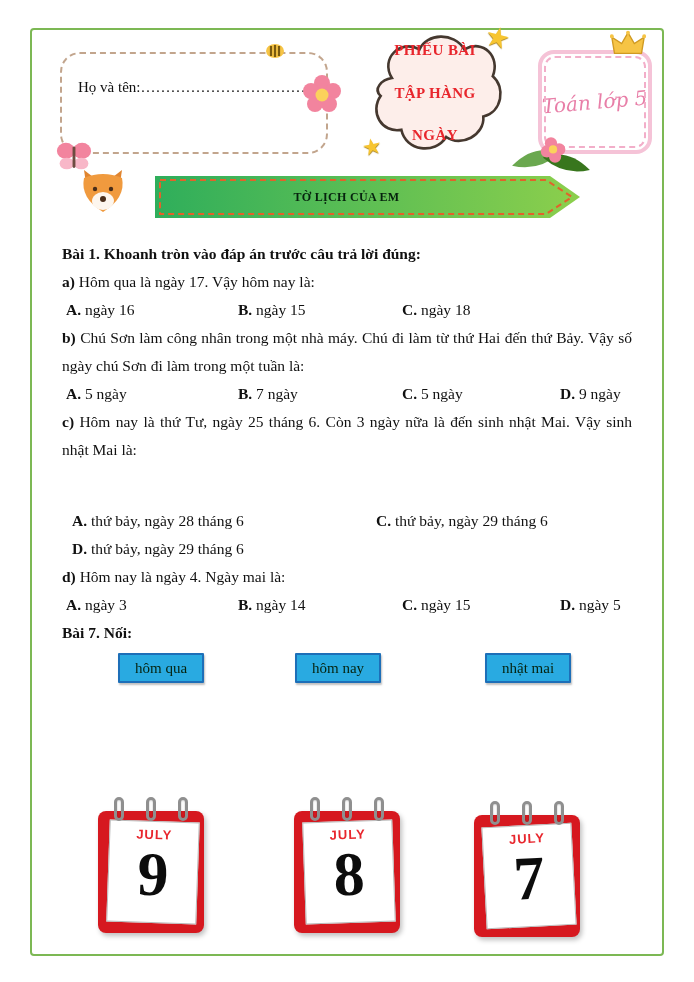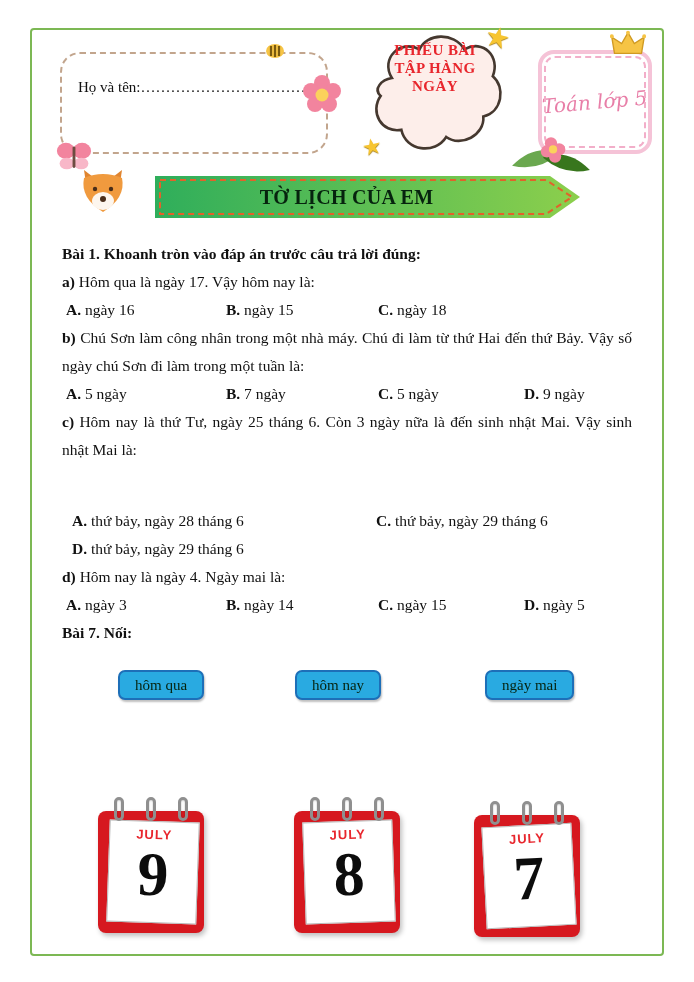--- a/index.html
+++ b/index.html
@@ -29,21 +29,21 @@
   .deco { position: absolute; }
   .deco svg { display: block; width: 100%; height: auto; }
   .bee { right: 38px; top: -16px; width: 26px; }
   .flower-tr { right: -16px; top: 20px; width: 40px; }
   .butterfly { left: -6px; bottom: -20px; width: 36px; }
 
   .cloud-badge { position: absolute; left: 336px; top: -16px; width: 138px; height: 134px; }
   .cloud-svg { position: absolute; inset: 0; width: 100%; height: 100%; }
   .badge-text {
     position: absolute; inset: 14px 10px 18px;
-    display: flex; flex-direction: column; align-items: center; justify-content: flex-start; gap: 1px;
+    display: flex; flex-direction: column; align-items: center; justify-content: space-between; gap: 1px;
   }
   .badge-text div {
     color: #e8262d; font-weight: bold; font-size: 15px; letter-spacing: 0.4px;
   }
   .star { position: absolute; color: #f7c531; text-shadow: 0 1px 1px #a8801a; line-height: 1; }
   .star1 { right: -6px; top: -4px; font-size: 28px; transform: rotate(14deg); }
   .star2 { left: -4px; bottom: 4px; font-size: 22px; transform: rotate(-12deg); }
 
   .subject-frame {
     position: absolute; left: 508px; top: 6px; width: 114px; height: 104px;
@@ -63,48 +63,47 @@
 
   
   .banner-row { position: relative; height: 52px; }
   .fox { position: absolute; left: 48px; top: -4px; width: 50px; }
   .fox svg { display: block; width: 100%; height: auto; }
   .banner { position: absolute; left: 125px; top: 4px; width: 425px; height: 42px; }
   .banner-svg { position: absolute; inset: 0; width: 100%; height: 100%; }
   .banner-text {
     position: absolute; left: 0; right: 42px; top: 0; bottom: 0;
     display: flex; align-items: center; justify-content: center;
-    font-weight: bold; font-size: 20px; letter-spacing: 0.3px; color: #06230e;
+    font-weight: bold; font-size: 12px; letter-spacing: 0.3px; color: #06230e;
   }
 
   
   .body-text { margin: 16px 32px 0; font-size: 15.5px; }
   .body-text p { line-height: 28px; }
   .ex-title { font-weight: bold; }
   .q { text-align: justify; }
   .b { font-weight: bold; }
 
   .opts4 {
     display: grid; grid-template-columns: 160px 152px 146px auto;
-    padding-left: 4px; line-height: 28px;
+    padding-left: 4px; line-height: 28px; gap: 12px;
   }
   .opts2 {
     display: grid; grid-template-columns: 304px auto;
     padding-left: 10px; line-height: 28px; margin-top: 43px;
   }
 
   
   .match-row { position: relative; height: 36px; margin: 6px 0 0; }
   .btn {
     position: absolute; top: 0; height: 30px; padding: 0 15px;
-    background: #29aae1; border: 2px solid #1d6fb8; border-radius: 7px;
+    background: #29aae1; border: 2px solid #1d6fb8; border-radius: 1px;
     display: flex; align-items: center; justify-content: center;
     font-size: 15px; color: #06230e; box-shadow: 1px 2px 2px rgba(0,0,0,0.25);
     cursor: pointer;
-    margin-top: 17px;
   }
   .btn1 { left: 88px; } .btn2 { left: 265px; } .btn3 { left: 455px; }
 
   .cal-row { position: relative; height: 150px; margin-top: 108px; }
   .calendar { position: absolute; width: 106px; height: 136px; }
   .cal-p1 { left: 68px; }
   .cal-p2 { left: 264px; }
   .cal-p3 { left: 444px; top: 4px; }
   .rings {
     position: absolute; top: 0; left: 0; right: 0; z-index: 3;
@@ -278,21 +277,21 @@
         <div><span class="b">C.</span> <span>ngày 15</span></div>
         <div><span class="b">D.</span> <span>ngày 5</span></div>
       </div>
 
       <p class="ex-title">Bài 7. Nối:</p>
     </div>
 
     <div class="body-text match-row">
       <div class="btn btn1">hôm qua</div>
       <div class="btn btn2">hôm nay</div>
-      <div class="btn btn3">ngày mai</div>
+      <div class="btn btn3">nhật mai</div>
     </div>
 
     <div class="cal-row">
 
       <div class="calendar cal-p1">
         <div class="rings">
           <span class="ring"></span>
             <span class="ring"></span>
             <span class="ring"></span>
         </div>

